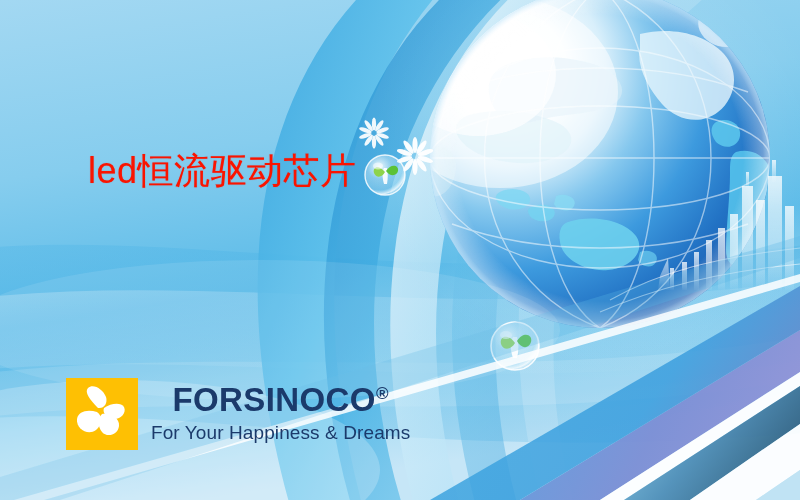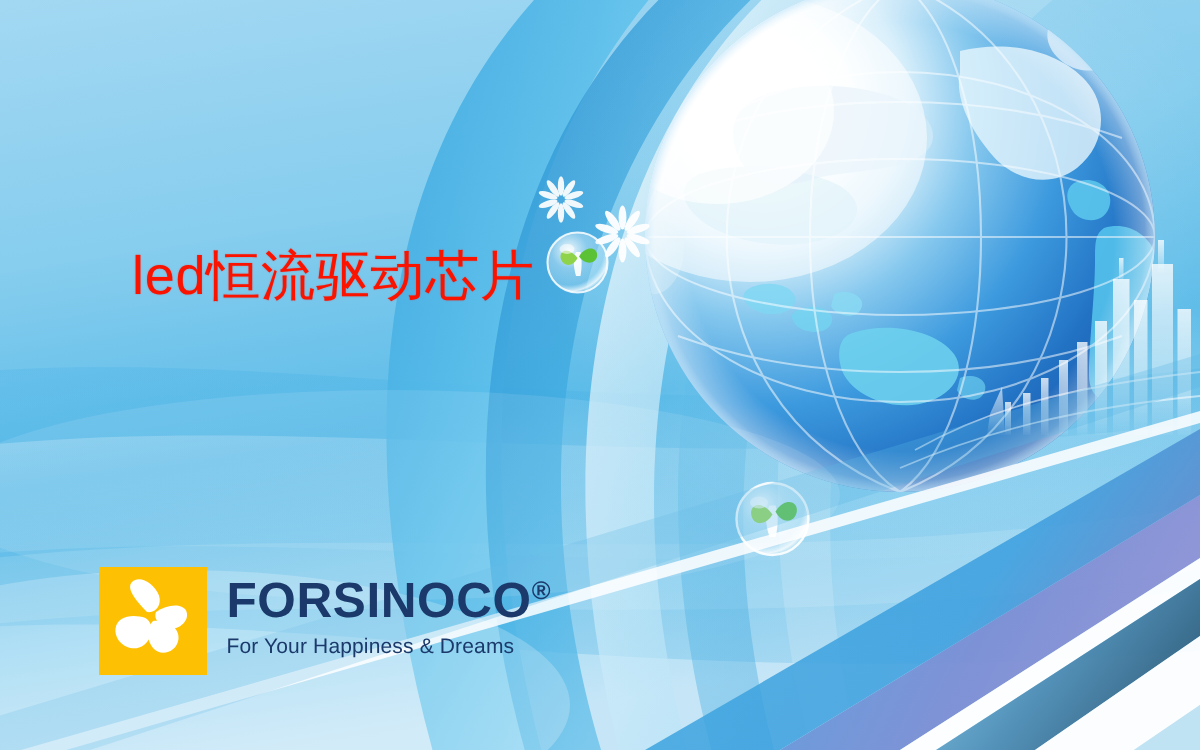--- a/index.html
+++ b/index.html
@@ -19,21 +19,21 @@
     left: 0; top: 0;
     width: 800px;
     height: 500px;
     display: block;
   }
 
   
   .headline {
     position: absolute;
     left: 88px;
-    top: 166px;
+    top: 153px;
     z-index: 40;
     line-height: 1.0;
     white-space: nowrap;
   }
   .headline-line {
     color: #fa1400;
     font-size: 36px;
     font-weight: 400;
     letter-spacing: 0.5px;
     text-shadow: 0 0 1px rgba(250,20,0,0.45);
@@ -56,37 +56,38 @@
     height: 72px;
     background: #fec003;
     flex: 0 0 auto;
   }
   .logo-mark svg { display: block; width: 72px; height: 72px; }
   .logo-text {
     margin-left: 13px;
     margin-top: 5px;
     display: flex;
     flex-direction: column;
+    align-items: center;
   }
   .brand-name {
     color: #1b3a6b;
     font-size: 33px;
     font-weight: bold;
     letter-spacing: 0.4px;
     line-height: 1;
     white-space: nowrap;
   }
   .brand-name .reg {
     font-size: 17px;
     vertical-align: super;
     line-height: 1;
   }
   .brand-tagline {
     color: #1b3a6b;
-    font-size: 14px;
+    font-size: 19px;
     font-weight: 400;
     letter-spacing: 0.1px;
     line-height: 1;
     margin-top: 7px;
     white-space: nowrap;
   }
 </style>
 </head>
 <body>
 

